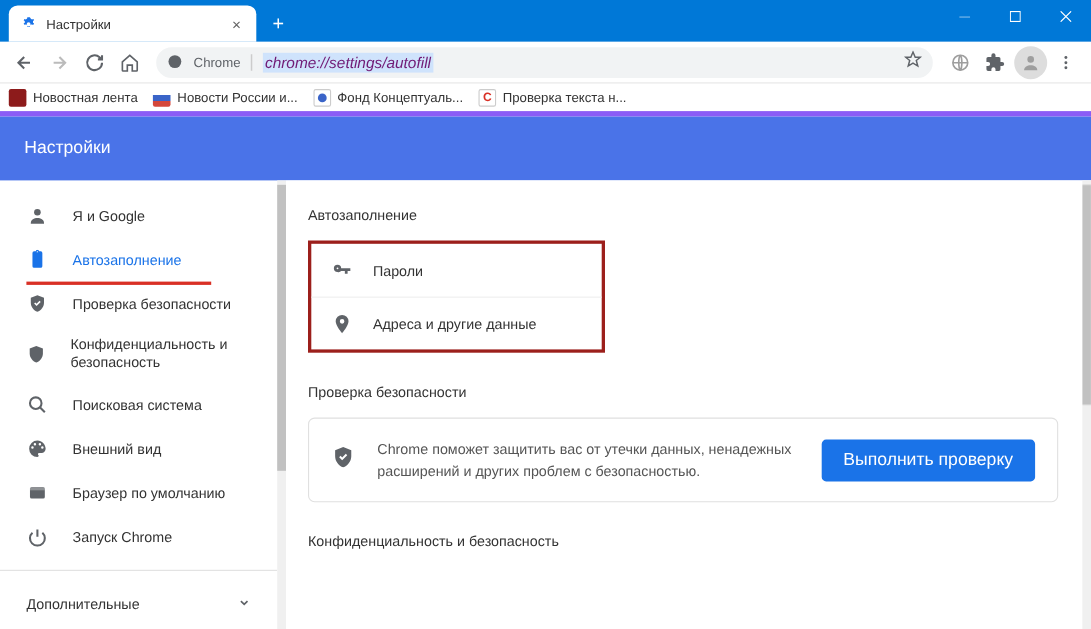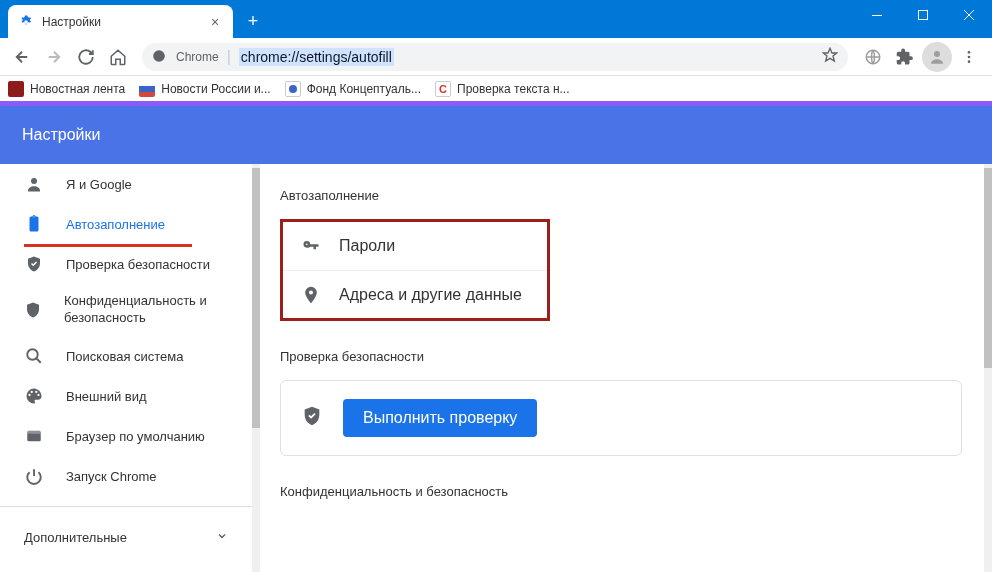--- a/index.html
+++ b/index.html
@@ -16,42 +16,42 @@
 .window-controls div { width: 46px; display: flex; align-items: center; justify-content: center; color: #fff; cursor: pointer; }
 
 
 .toolbar { height: 38px; background: #fff; border-bottom: 1px solid #e0e0e0; display: flex; align-items: center; padding: 0 8px; gap: 4px; }
 .toolbar .navbtn { width: 28px; height: 28px; display: flex; align-items: center; justify-content: center; color: #5f6368; cursor: pointer; border-radius: 50%; }
 .toolbar .navbtn.disabled { color: #bbb; cursor: default; }
 .omnibox { flex: 1; height: 28px; background: #f1f3f4; border-radius: 14px; display: flex; align-items: center; padding: 0 10px; margin: 0 6px; gap: 8px; }
 .omnibox .secure { width: 16px; height: 16px; }
 .omnibox .label { font-size: 12px; color: #5f6368; }
 .omnibox .sep { color: #ccc; }
-.omnibox .url { font-size: 14px; color: #0f172a; background: #cfe3fc; padding: 1px 2px; }
+.omnibox .url { font-size: 14px; color: #701a75; background: #cfe3fc; padding: 1px 2px; font-style: italic; }
 .omnibox .star { margin-left: auto; color: #5f6368; }
 .toolbar .righticons { display: flex; gap: 2px; align-items: center; }
 .toolbar .righticons div { width: 30px; height: 30px; display: flex; align-items: center; justify-content: center; color: #5f6368; cursor: pointer; }
 .avatar-circle { width: 26px; height: 26px; background: #ddd; border-radius: 50%; display: flex; align-items: center; justify-content: center; }
 
 
 .bookmarks { height: 30px; background: #fff; border-bottom: 5px solid #8b5cf6; display: flex; align-items: center; padding: 0 8px; gap: 14px; }
 .bookmark { display: flex; align-items: center; gap: 6px; font-size: 12px; color: #333; cursor: pointer; }
 .bookmark .bfav { width: 16px; height: 16px; border-radius: 2px; }
 
 
 .settings-header { height: 58px; background: #4a73e8; display: flex; align-items: center; padding: 0 22px; gap: 50px; }
 .settings-header .stitle { color: #fff; font-size: 16px; font-weight: 500; }
 .search-box { flex: 1; max-width: 680px; height: 40px; background: #6189ec; border-radius: 4px; display: flex; align-items: center; padding: 0 16px; gap: 14px; }
 .search-box input { background: transparent; border: none; outline: none; color: #fff; font-size: 14px; width: 100%; }
 .search-box input::placeholder { color: #d8e2fb; }
 
 
 .content { display: flex; height: 408px; }
 .sidebar-wrap { width: 260px; position: relative; }
-.sidebar { width: 252px; height: 100%; overflow-y: auto; }
+.sidebar { width: 252px; height: 100%; overflow-y: auto; padding-top: 12px; }
 .sidebar-scroll { position: absolute; right: 0; top: 0; width: 8px; height: 100%; background: #f0f0f0; }
 .sidebar-scroll .thumb { width: 8px; height: 260px; background: #c1c1c1; margin-top: 4px; }
 .sidebar-item { height: 40px; display: flex; align-items: center; padding: 0 24px; gap: 22px; font-size: 13px; color: #333; cursor: pointer; }
 .sidebar-item.active { color: #1a73e8; position: relative; }
 .sidebar-item.active::after { content: ''; position: absolute; bottom: -3px; left: 24px; right: 60px; height: 3px; background: #d93025; }
 .sidebar-item .sicon { width: 20px; height: 20px; display: flex; align-items: center; justify-content: center; color: #5f6368; }
 .sidebar-item.active .sicon { color: #1a73e8; }
 .sidebar-item.multiline { height: 52px; }
 .sidebar-item.multiline .slabel { line-height: 1.3; }
 .sidebar-sep { height: 1px; background: #e0e0e0; margin: 10px 0; }
@@ -61,21 +61,21 @@
 .main { height: 100%; overflow-y: auto; padding: 20px 30px 20px 20px; }
 .main-scroll { position: absolute; right: 0; top: 0; width: 8px; height: 100%; background: #f0f0f0; }
 .main-scroll .thumb { width: 8px; height: 200px; background: #c1c1c1; margin-top: 4px; }
 
 .section-title { font-size: 13px; color: #333; margin-bottom: 16px; margin-top: 4px; }
 .card { background: #fff; border: 1px solid #e0e0e0; border-radius: 6px; margin-bottom: 28px; }
 .card.highlight { border: 3px solid #9c1f1b; border-radius: 0; width: 270px; }
 .card-row { height: 48px; display: flex; align-items: center; padding: 0 18px; gap: 18px; cursor: pointer; position: relative; }
 .card-row + .card-row { border-top: 1px solid #eee; }
 .card-row .ricon { width: 20px; color: #5f6368; display: flex; align-items: center; justify-content: center; }
-.card-row .rlabel { font-size: 16px; color: #333; flex: 1; }
+.card-row .rlabel { font-size: 13px; color: #333; flex: 1; }
 
 .safety-card { display: flex; align-items: center; padding: 18px 20px; gap: 18px; }
 .safety-card .shield { width: 24px; color: #5f6368; }
 .safety-card .text { flex: 1; font-size: 13px; color: #555; line-height: 1.5; }
 .safety-card .btn { background: #1a73e8; color: #fff; border: none; padding: 10px 20px; border-radius: 4px; font-size: 16px; cursor: pointer; }
 
 .card-overlay-row { position: absolute; left: 280px; height: 48px; display: flex; align-items: center; width: 670px; pointer-events: none; }
 </style>
 </head>
 <body>
@@ -307,20 +307,21 @@
         <div class="card-overlay-row" style="top:51px"></div>
         <div class="card-overlay-row" style="top:99px"></div>
       </div>
 
       <div class="section-title">Проверка безопасности</div>
       <div class="card">
         <div class="safety-card">
           <span class="shield"><svg width="22" height="22" viewBox="0 0 24 24" fill="#5f6368">
                 <path d="M12 2l8 3v6c0 5-3.5 9.5-8 11-4.5-1.5-8-6-8-11V5l8-3zm-1 13l5-5-1.4-1.4L11 12.2 9.4 10.6 8 12l3 3z"></path>
               </svg></span>
+          <div class="text">Chrome поможет защитить вас от утечки данных, ненадежных расширений и других проблем с безопасностью.</div>
           <button class="btn">Выполнить проверку</button>
         </div>
       </div>
 
       <div class="section-title">Конфиденциальность и безопасность</div>
     </div>
     <div class="main-scroll">
         <div class="thumb"></div>
       </div>
   </div>

